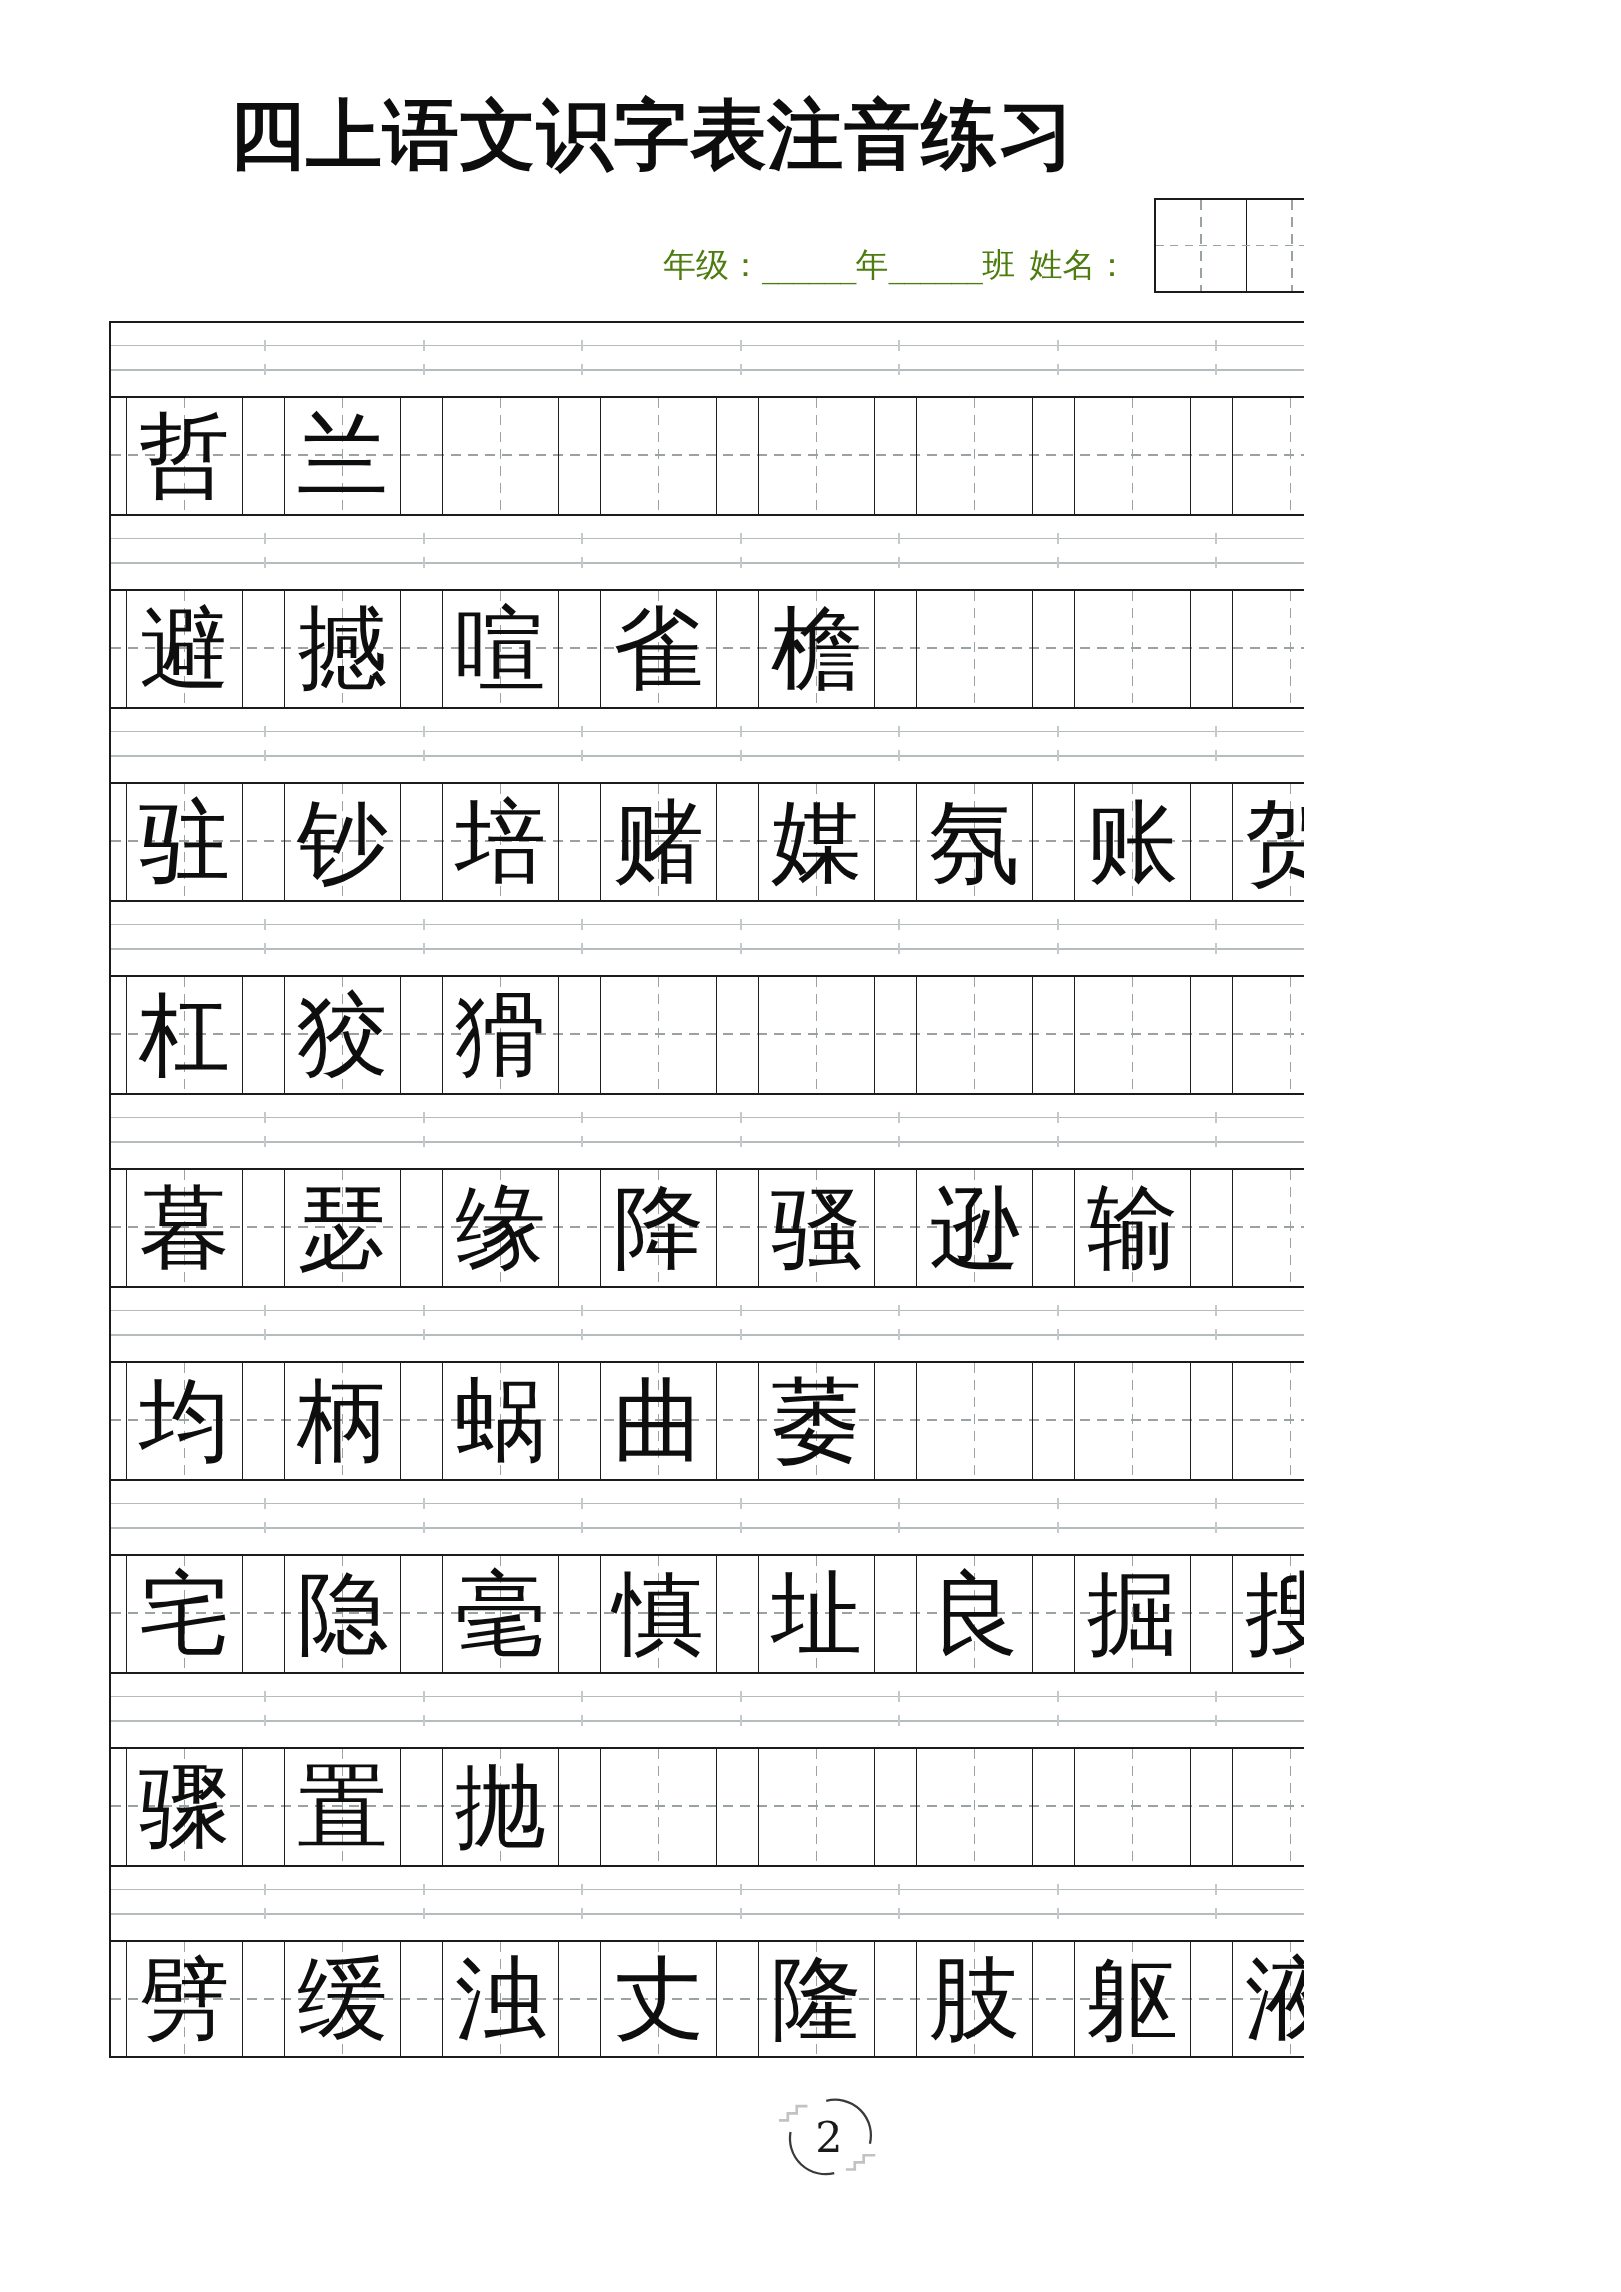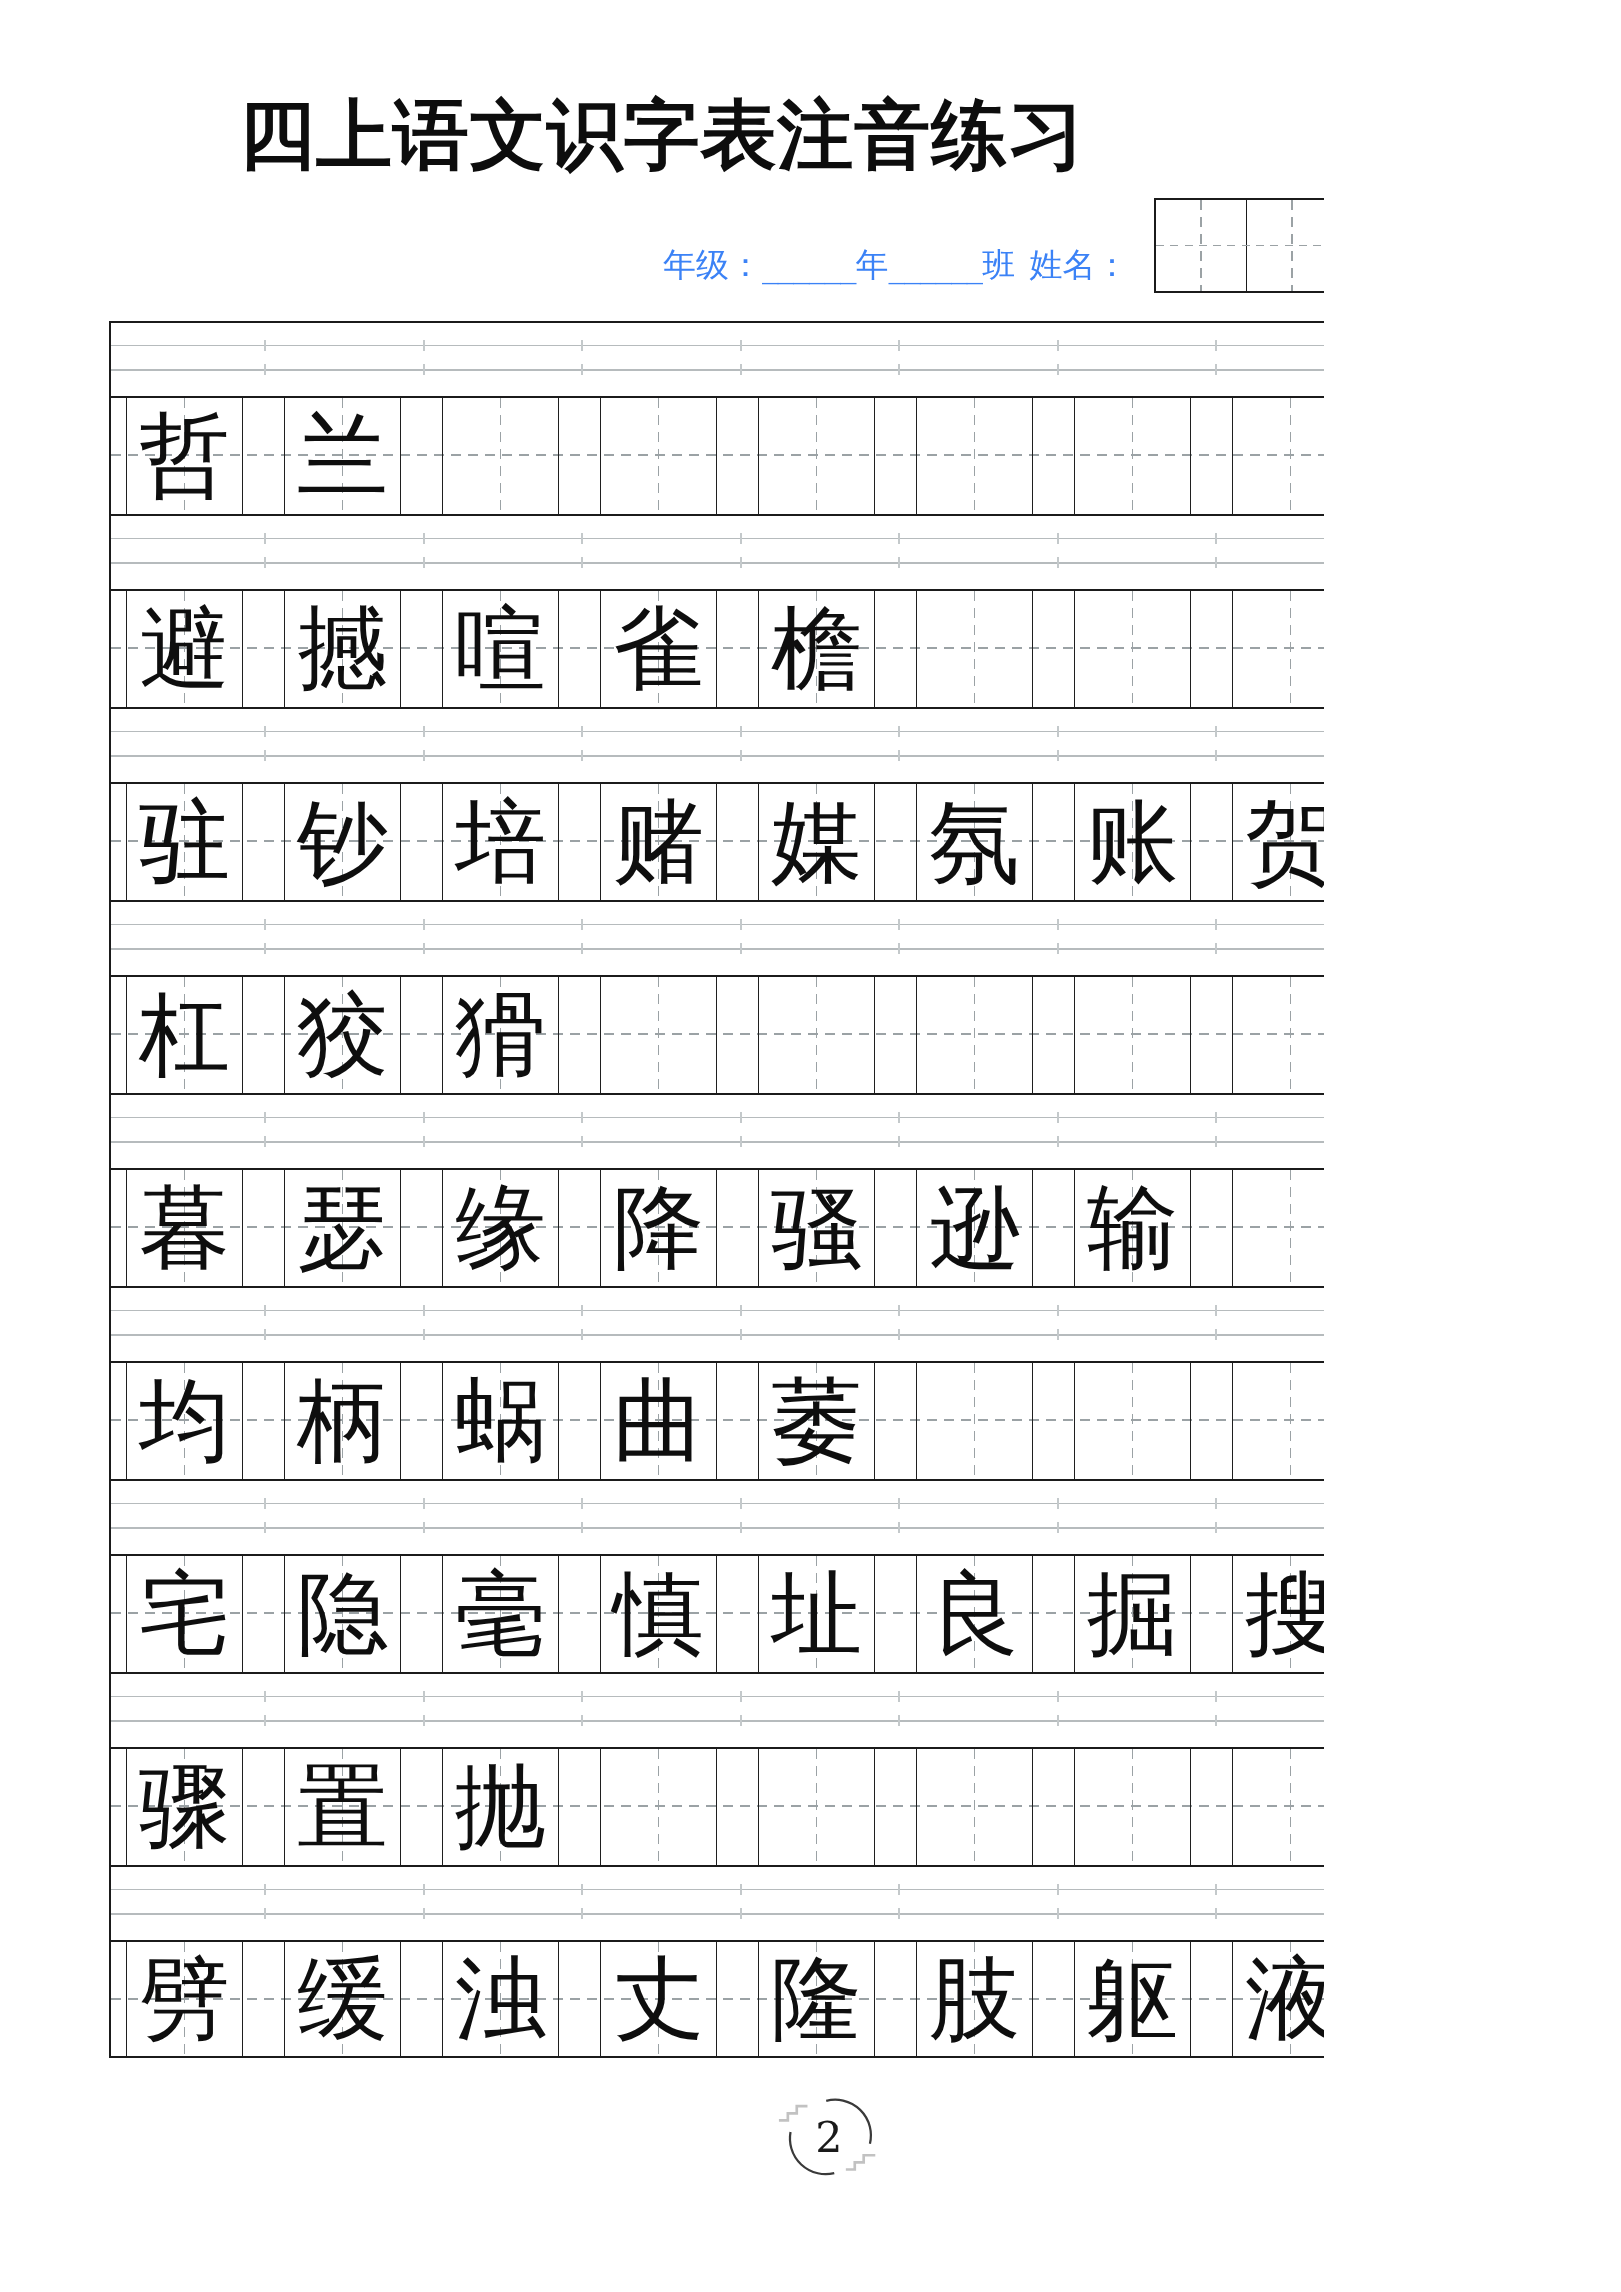--- a/index.html
+++ b/index.html
@@ -1,21 +1,21 @@
 <!DOCTYPE html>
 <html style="font-size:14.3px"><head>
 <meta charset="utf-8">
 <style>
   html,body{margin:0;padding:0;background:#ffffff;}
   .page{position:relative;width:1304px;height:2293px;background:#ffffff;overflow:hidden;
-        font-family:"DejaVu Serif","Liberation Serif",serif;color:#101010;padding-left:20px;}
+        font-family:"DejaVu Serif","Liberation Serif",serif;color:#101010;}
   .title{position:absolute;top:97px;left:0;width:100%;text-align:center;
          font-size:76px;line-height:1;font-weight:600;letter-spacing:0.9px;color:#0d0d0d;}
   .header-line{position:absolute;top:246px;left:663px;font-size:33px;line-height:38px;
-               white-space:nowrap;color:#3b82f6;}
+               white-space:nowrap;color:#4d7c0f;}
   .blank{letter-spacing:-0.9px;}
   .name-label{margin-left:14.3px;}
   .name-grid{position:absolute;left:1154px;top:198px;width:369px;height:95px;
              border:2.7px solid #1b1b1b;box-sizing:border-box;display:flex;}
   .name-cell{flex:1 1 0;position:relative;border-right:1.8px solid #1b1b1b;}
   .name-cell:last-child{border-right:none;}
   .nhdash{position:absolute;left:0;right:0;top:50%;margin-top:-0.9px;height:1.8px;
           background:repeating-linear-gradient(90deg,#9ba2a5 0 8px,transparent 8px 14.3px);}
   .table{position:absolute;left:109px;top:321px;width:1422px;box-sizing:border-box;
          border-left:2.7px solid #1b1b1b;border-right:2.7px solid #1b1b1b;}

